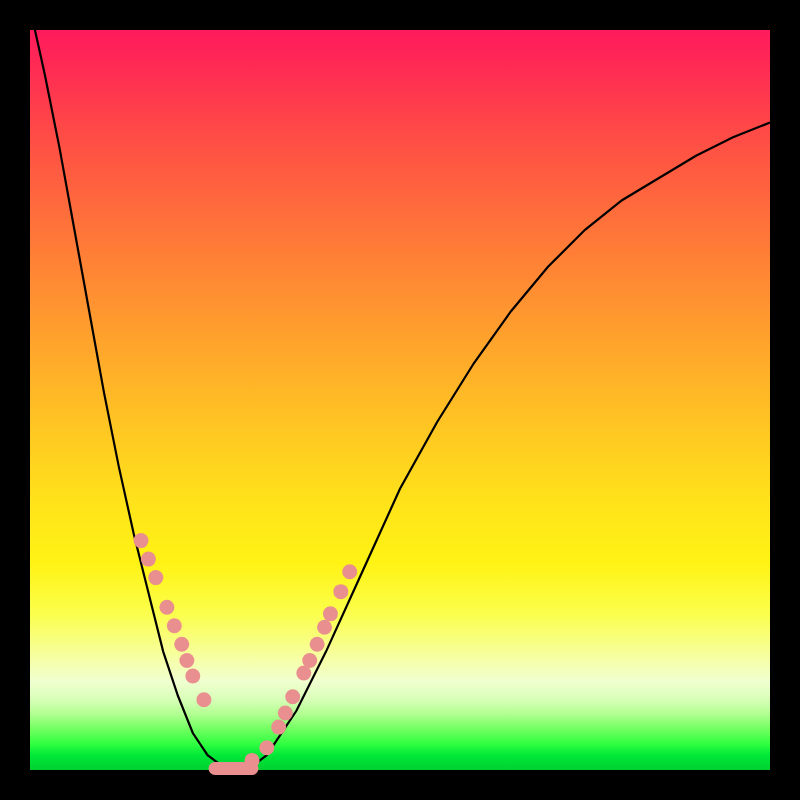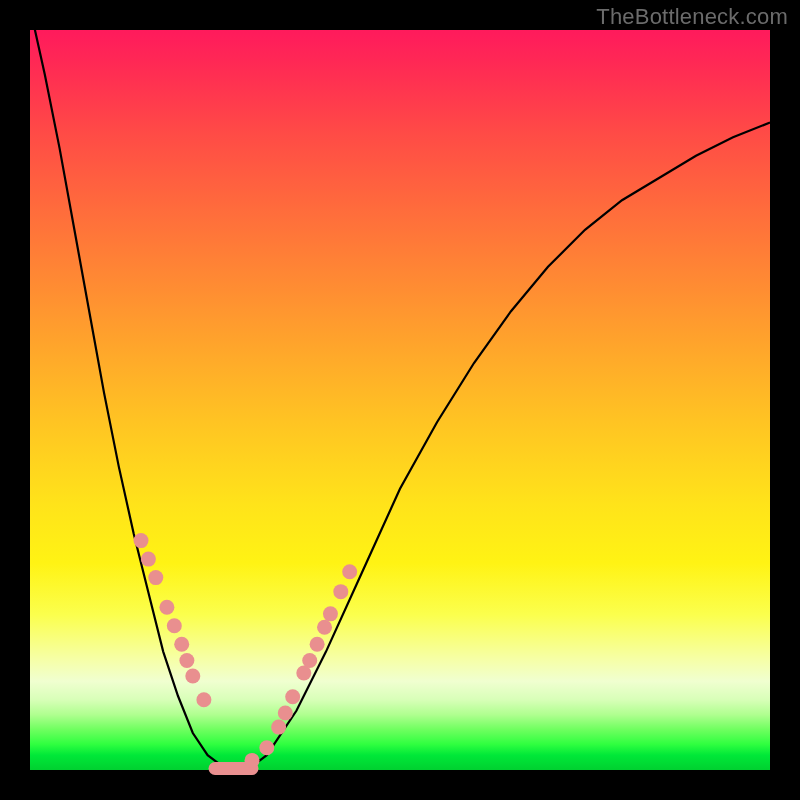--- a/index.html
+++ b/index.html
@@ -63,21 +63,20 @@
     left: 0;
     width: 740px;
     height: 740px;
     overflow: visible;
   }
 </style>
 </head>
 <body>
 
 <div class="frame">
-  <div class="watermark">TheBottleneck.com</div>
   <div class="plot">
     <svg class="curve" viewBox="0 0 740 740">
       <g id="curve-layer">
           <path d="M0.0 -22.2 L14.8 44.4 L29.6 118.4 L44.4 199.8 L59.2 281.2 L74.0 362.6 L88.8 436.6 L103.6 503.2 L118.4 562.4 L133.2 621.6 L148.0 666.0 L162.8 703.0 L177.6 725.2 L192.4 736.3 L207.2 740.0 L222.0 736.3 L236.8 725.2 L266.4 680.8 L296.0 621.6 L333.0 540.2 L370.0 458.8 L407.0 392.2 L444.0 333.0 L481.0 281.2 L518.0 236.8 L555.0 199.8 L592.0 170.2 L629.0 148.0 L666.0 125.8 L703.0 107.3 L740.0 92.5" fill="none" stroke="#000000" stroke-width="2.2"></path>
         </g>
       <g id="flat-layer">
           <line x1="185" y1="738.52" x2="222" y2="738.52" stroke="#e98f8f" stroke-width="13" stroke-linecap="round"></line>
         </g>
       <g id="markers-layer">
           <circle cx="111" cy="510.6" r="7.5" fill="#e98f8f"></circle>

